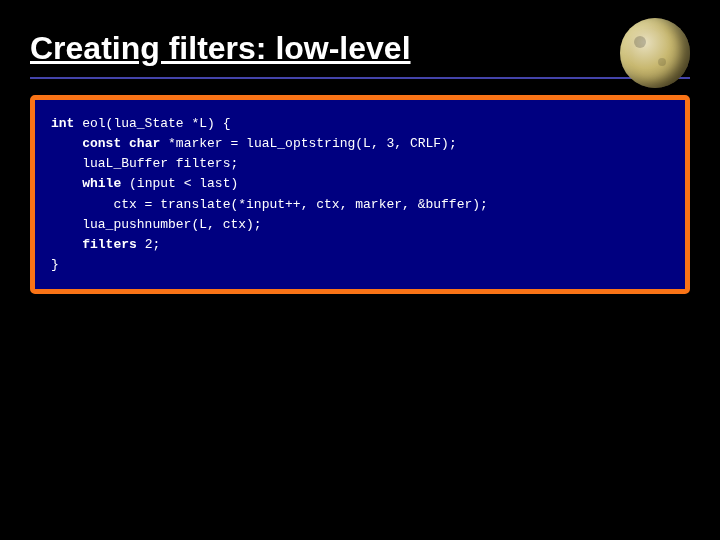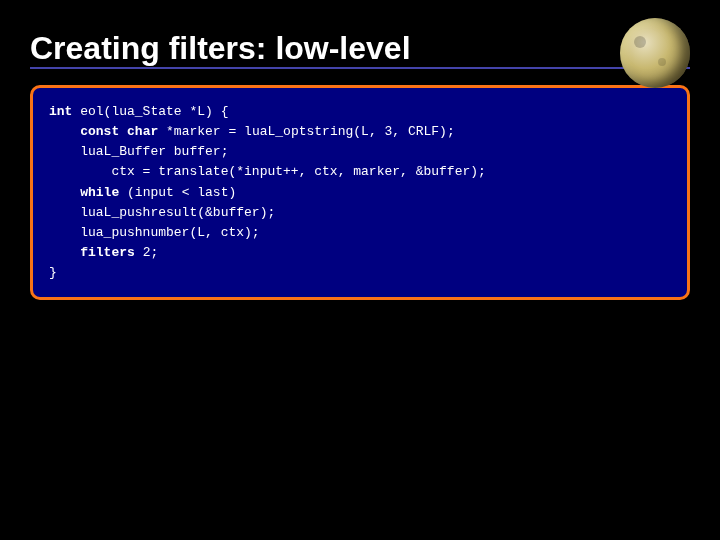--- a/index.html
+++ b/index.html
@@ -17,20 +17,22 @@
       height: 540px;
       background: #000;
       position: relative;
       padding: 30px 30px 20px 30px;
     }
 
     .title {
       color: #fff;
       font-size: 32px;
       font-weight: bold;
+      margin-bottom: 10px;
+      text-decoration: underline;
     }
 
     .divider {
       border: none;
       border-top: 2px solid #4444aa;
       margin-bottom: 16px;
     }
 
     .moon {
       position: absolute;
@@ -60,23 +62,23 @@
       width: 8px;
       height: 8px;
       border-radius: 50%;
       background: rgba(0,0,0,0.15);
       top: 40px;
       left: 38px;
     }
 
     .code-box {
       background: #000080;
-      border: 3px solid #f97316;
+      border: 5px solid #f97316;
       padding: 14px 16px;
-      border-radius: 10px;
+      border-radius: 5px;
       font-family: 'Courier New', Courier, monospace;
       font-size: 13px;
       color: #fff;
       line-height: 1.55;
     }
 
     .code-line {
       white-space: pre;
       display: block;
     }
@@ -90,22 +92,21 @@
 
   <div class="moon"></div>
 
   <h1 class="title">Creating filters: low-level</h1>
 
   <hr class="divider">
 
   <div class="code-box">
     <span class="code-line"><span class="kw">int</span> eol(lua_State *L) {</span>
     <span class="code-line">    <span class="kw">const</span> <span class="kw">char</span> *marker = luaL_optstring(L, 3, CRLF);</span>
-    <span class="code-line">    luaL_Buffer buffer;</span>
+    <span class="code-line">    luaL_Buffer filters;</span>
+    <span class="code-line">    <span class="kw">while</span> (input &lt; last)</span>
     <span class="code-line">        ctx = translate(*input++, ctx, marker, &amp;buffer);</span>
-    <span class="code-line">    <span class="kw">while</span> (input &lt; last)</span>
-    <span class="code-line">    luaL_pushresult(&amp;buffer);</span>
     <span class="code-line">    lua_pushnumber(L, ctx);</span>
     <span class="code-line">    <span class="kw">filters</span> 2;</span>
     <span class="code-line">}</span>
   </div>
 
 </div>
 
 </body></html>

